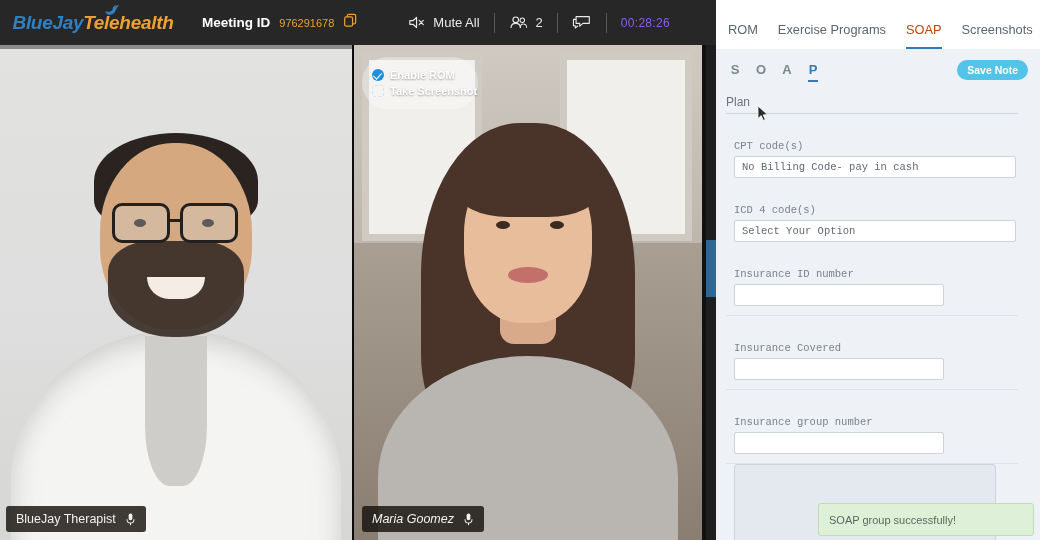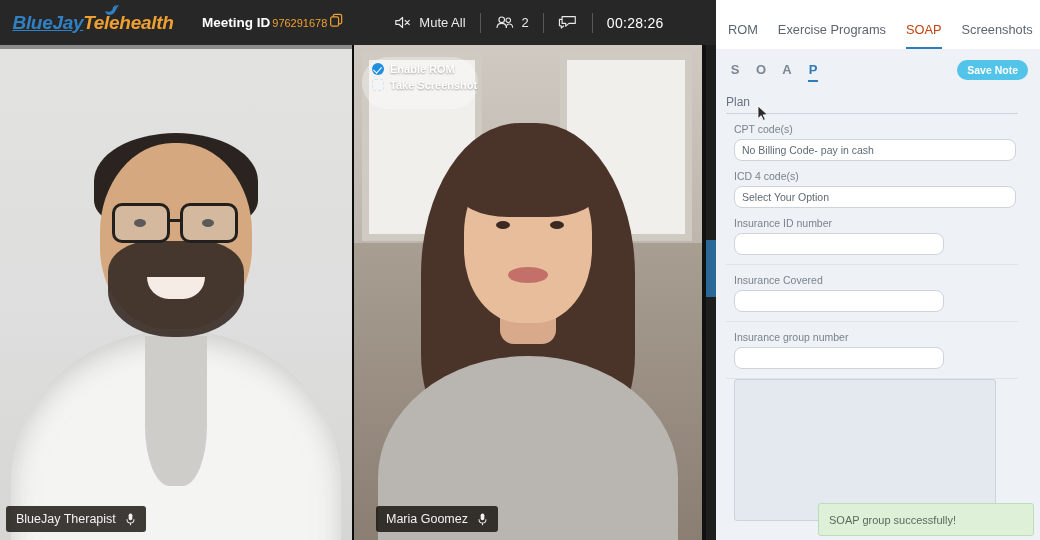--- a/index.html
+++ b/index.html
@@ -15,38 +15,38 @@
   
   .header {
     position: absolute; left: 0; top: 0; width: 716px; height: 45px;
     background: #272727; display: flex; align-items: center;
   }
   .logo-wrap {
     width: 186px; display: flex; align-items: center; justify-content: center;
     position: relative; height: 45px;
   }
   .logo-text { font-size: 19px; font-weight: bold; font-style: italic; letter-spacing: -0.3px; }
-  .logo-blue { color: #2f81c4; text-decoration: underline; }
+  .logo-blue { color: #2f81c4; }
   .logo-orange { color: #f0a030; }
   .bird { position: absolute; left: 104px; top: 4px; }
 
   .hdr-meeting {
-    display: flex; align-items: center; gap: 2px; margin-left: 16px;
+    display: flex; align-items: center; gap: 9px; margin-left: 16px;
   }
   .hdr-meeting .lbl { color: #ffffff; font-size: 13.5px; font-weight: bold; }
   .hdr-meeting .val { color: #f0a030; font-size: 11px; }
   .copy-ico { display: inline-block; }
 
   .ctrl-group {
     display: flex; align-items: center; margin-left: 36px; height: 45px;
   }
   .ctrl { display: flex; align-items: center; gap: 7px; color: #e9e9e9; font-size: 13px; padding: 0 14px; }
   .divider { width: 1px; height: 20px; background: #585858; }
   .ctrl .cnt { font-size: 13px; color: #e9e9e9; }
-  .timer { color: #ffffff; font-size: 14px; padding: 0 14px; letter-spacing: 0.3px; }
+  .timer { color: #8b5cf6; font-size: 12px; padding: 0 14px; letter-spacing: 0.3px; }
 
   
   .stage { position: absolute; left: 0; top: 45px; width: 716px; height: 495px; background: #111; }
   .thinbar { position: absolute; left: 0; top: 45px; width: 352px; height: 4px; background: #8c8c8c; }
 
   .tile { position: absolute; top: 0; height: 495px; overflow: hidden; }
   .tile-left { left: 0; width: 352px; background: #dcdcdc; }
   .tile-right { left: 354px; width: 348px; background: #b9b2a8; }
   .tile-sep { position: absolute; left: 352px; top: 0; width: 2px; height: 495px; background: #0c0c0c; }
 
@@ -85,38 +85,38 @@
   .rv-eye { position:absolute; top:176px; width:14px; height:8px; background:#3b2a22; border-radius:50%; }
   .rv-eye.l { left:142px; } .rv-eye.r { left:196px; }
   .rv-brow { position:absolute; top:164px; width:20px; height:4px; background:#4a342a; border-radius:3px; }
   .rv-brow.l { left:139px; } .rv-brow.r { left:193px; }
   .rv-lips { position:absolute; left:50%; top:222px; transform:translateX(-50%); width:40px; height:16px; background:#c4706a; border-radius:50%; }
 
   
   .rom-overlay {
     position: absolute; left: 8px; top: 12px; width: 116px; height: 52px;
     background: rgba(255,255,255,.34); border-radius: 26px;
-    padding: 6px 10px; display: flex; flex-direction: column; gap: 4px; 
+    padding: 6px 10px; display: flex; flex-direction: column; gap: 4px; justify-content: center;
   }
   .rom-row { display: flex; align-items: center; gap: 6px; }
   .rom-label { color: #ffffff; font-size: 11px; font-weight: bold; white-space: nowrap;
                text-shadow: 0 1px 2px rgba(0,0,0,.35); }
   .chk-on { width: 12px; height: 12px; border-radius: 50%; background: #1f8fe0; position: relative; flex: none; }
   .chk-on:after { content:""; position:absolute; left:3px; top:2px; width:4px; height:7px;
                   border:solid #fff; border-width:0 1.6px 1.6px 0; transform:rotate(42deg); }
   .shot-ico { width:12px; height:12px; border:1.6px dashed #cfe3f2; border-radius:3px; flex:none; }
 
   
   .plate {
     position:absolute; bottom:8px; height:26px; background: rgba(22,18,14,.82);
     display:flex; align-items:center; gap:9px; padding:0 10px; border-radius:3px;
   }
   .plate span { color:#f2f2f2; font-size:12.5px; }
   .plate-left { left:6px; }
-  .plate-right { left:22px; }
+  .plate-right { left:8px;font-style:italic; }
 
   
   .rail { position:absolute; left:706px; top:45px; width:10px; height:495px; background:#1e1e1e; }
   .rail-thumb { position:absolute; left:0; top:195px; width:10px; height:57px; background:#2b6898; }
 
   .panel { position:absolute; left:716px; top:0; width:324px; height:540px; background:#ffffff; }
   .tabs { display:flex; align-items:flex-end; height:49px; padding-left:12px; gap:20px; }
   .tab { font-size:12.8px; color:#5b6670; padding-bottom:12px; position:relative; white-space:nowrap; }
   .tab.active { color:#c2410c; }
   .tab.active:after { content:""; position:absolute; left:0; right:0; bottom:0; height:2px; background:#2e7cb8; }
@@ -132,24 +132,24 @@
   .soap-letter.active:after { content:""; position:absolute; left:4px; right:4px; bottom:0; height:2px; background:#2e7cb8; }
   .save-btn {
     position:absolute; right:6px; top:3px; background:#52c3e9; color:#ffffff;
     font-size:10.5px; font-weight:bold; padding:4px 10px; border-radius:10px; border:none;
   }
 
   .sec-title { margin-top:8px; font-size:12px; color:#6a7480; padding-bottom:4px;
                border-bottom:1px solid #cdd5de; width: 292px; }
   .cursor-arrow { position:absolute; left:41px; top:56px; }
 
-  .field { margin-top:9px; padding-left: 8px; }
+  .field { margin-top:26px; padding-left: 8px; font-family: Liberation Mono, monospace; }
   .field-label { font-size:10.5px; color:#7a838d; margin-bottom:4px; }
   .inp {
-    height:22px; background:#ffffff; border:1px solid #ccd3db; border-radius:8px;
+    height:22px; background:#ffffff; border:1px solid #ccd3db; border-radius:2px;
     font-size:10.5px; color:#5f6a74; display:flex; align-items:center; padding:0 7px;
   }
   .inp.wide { width: 282px; }
   .inp.narrow { width: 210px; }
   .hr { height:1px; background:#dfe4ea; margin-top:9px; width:292px; }
 
   .notes-label { font-size:10.5px; color:#7a838d; margin:9px 0 4px 8px; }
   .notes-area {
     margin-left:8px; width:262px; height:142px; background:#e4e9f0;
     border:1px solid #ccd3db; border-radius:3px;

